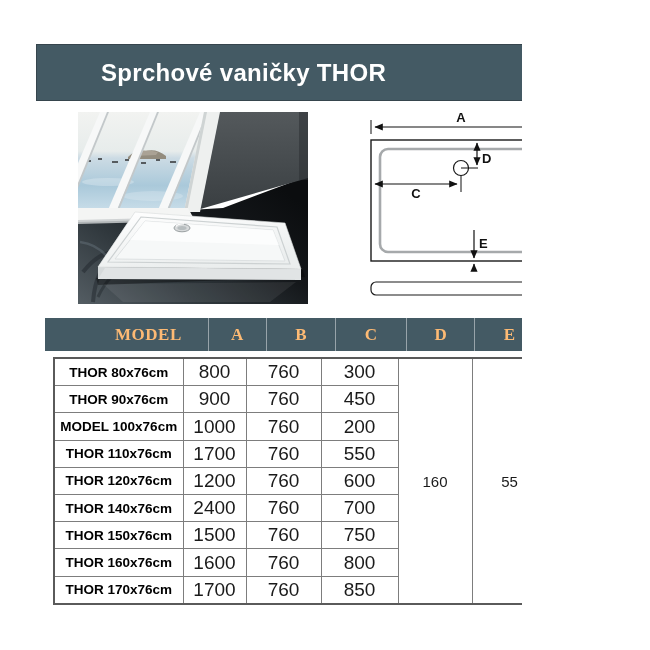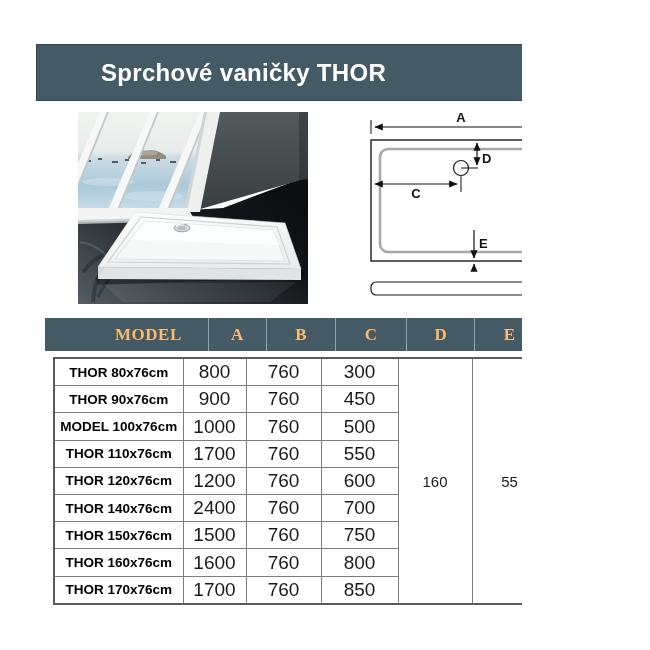--- a/index.html
+++ b/index.html
@@ -217,21 +217,21 @@
       <tr>
         <td class="model">THOR 90x76cm</td>
         <td>900</td>
         <td>760</td>
         <td>450</td>
       </tr>
       <tr>
         <td class="model">MODEL 100x76cm</td>
         <td>1000</td>
         <td>760</td>
-        <td>500</td>
+        <td>200</td>
       </tr>
       <tr>
         <td class="model">THOR 110x76cm</td>
         <td>1700</td>
         <td>760</td>
         <td>550</td>
       </tr>
       <tr>
         <td class="model">THOR 120x76cm</td>
         <td>1200</td>

